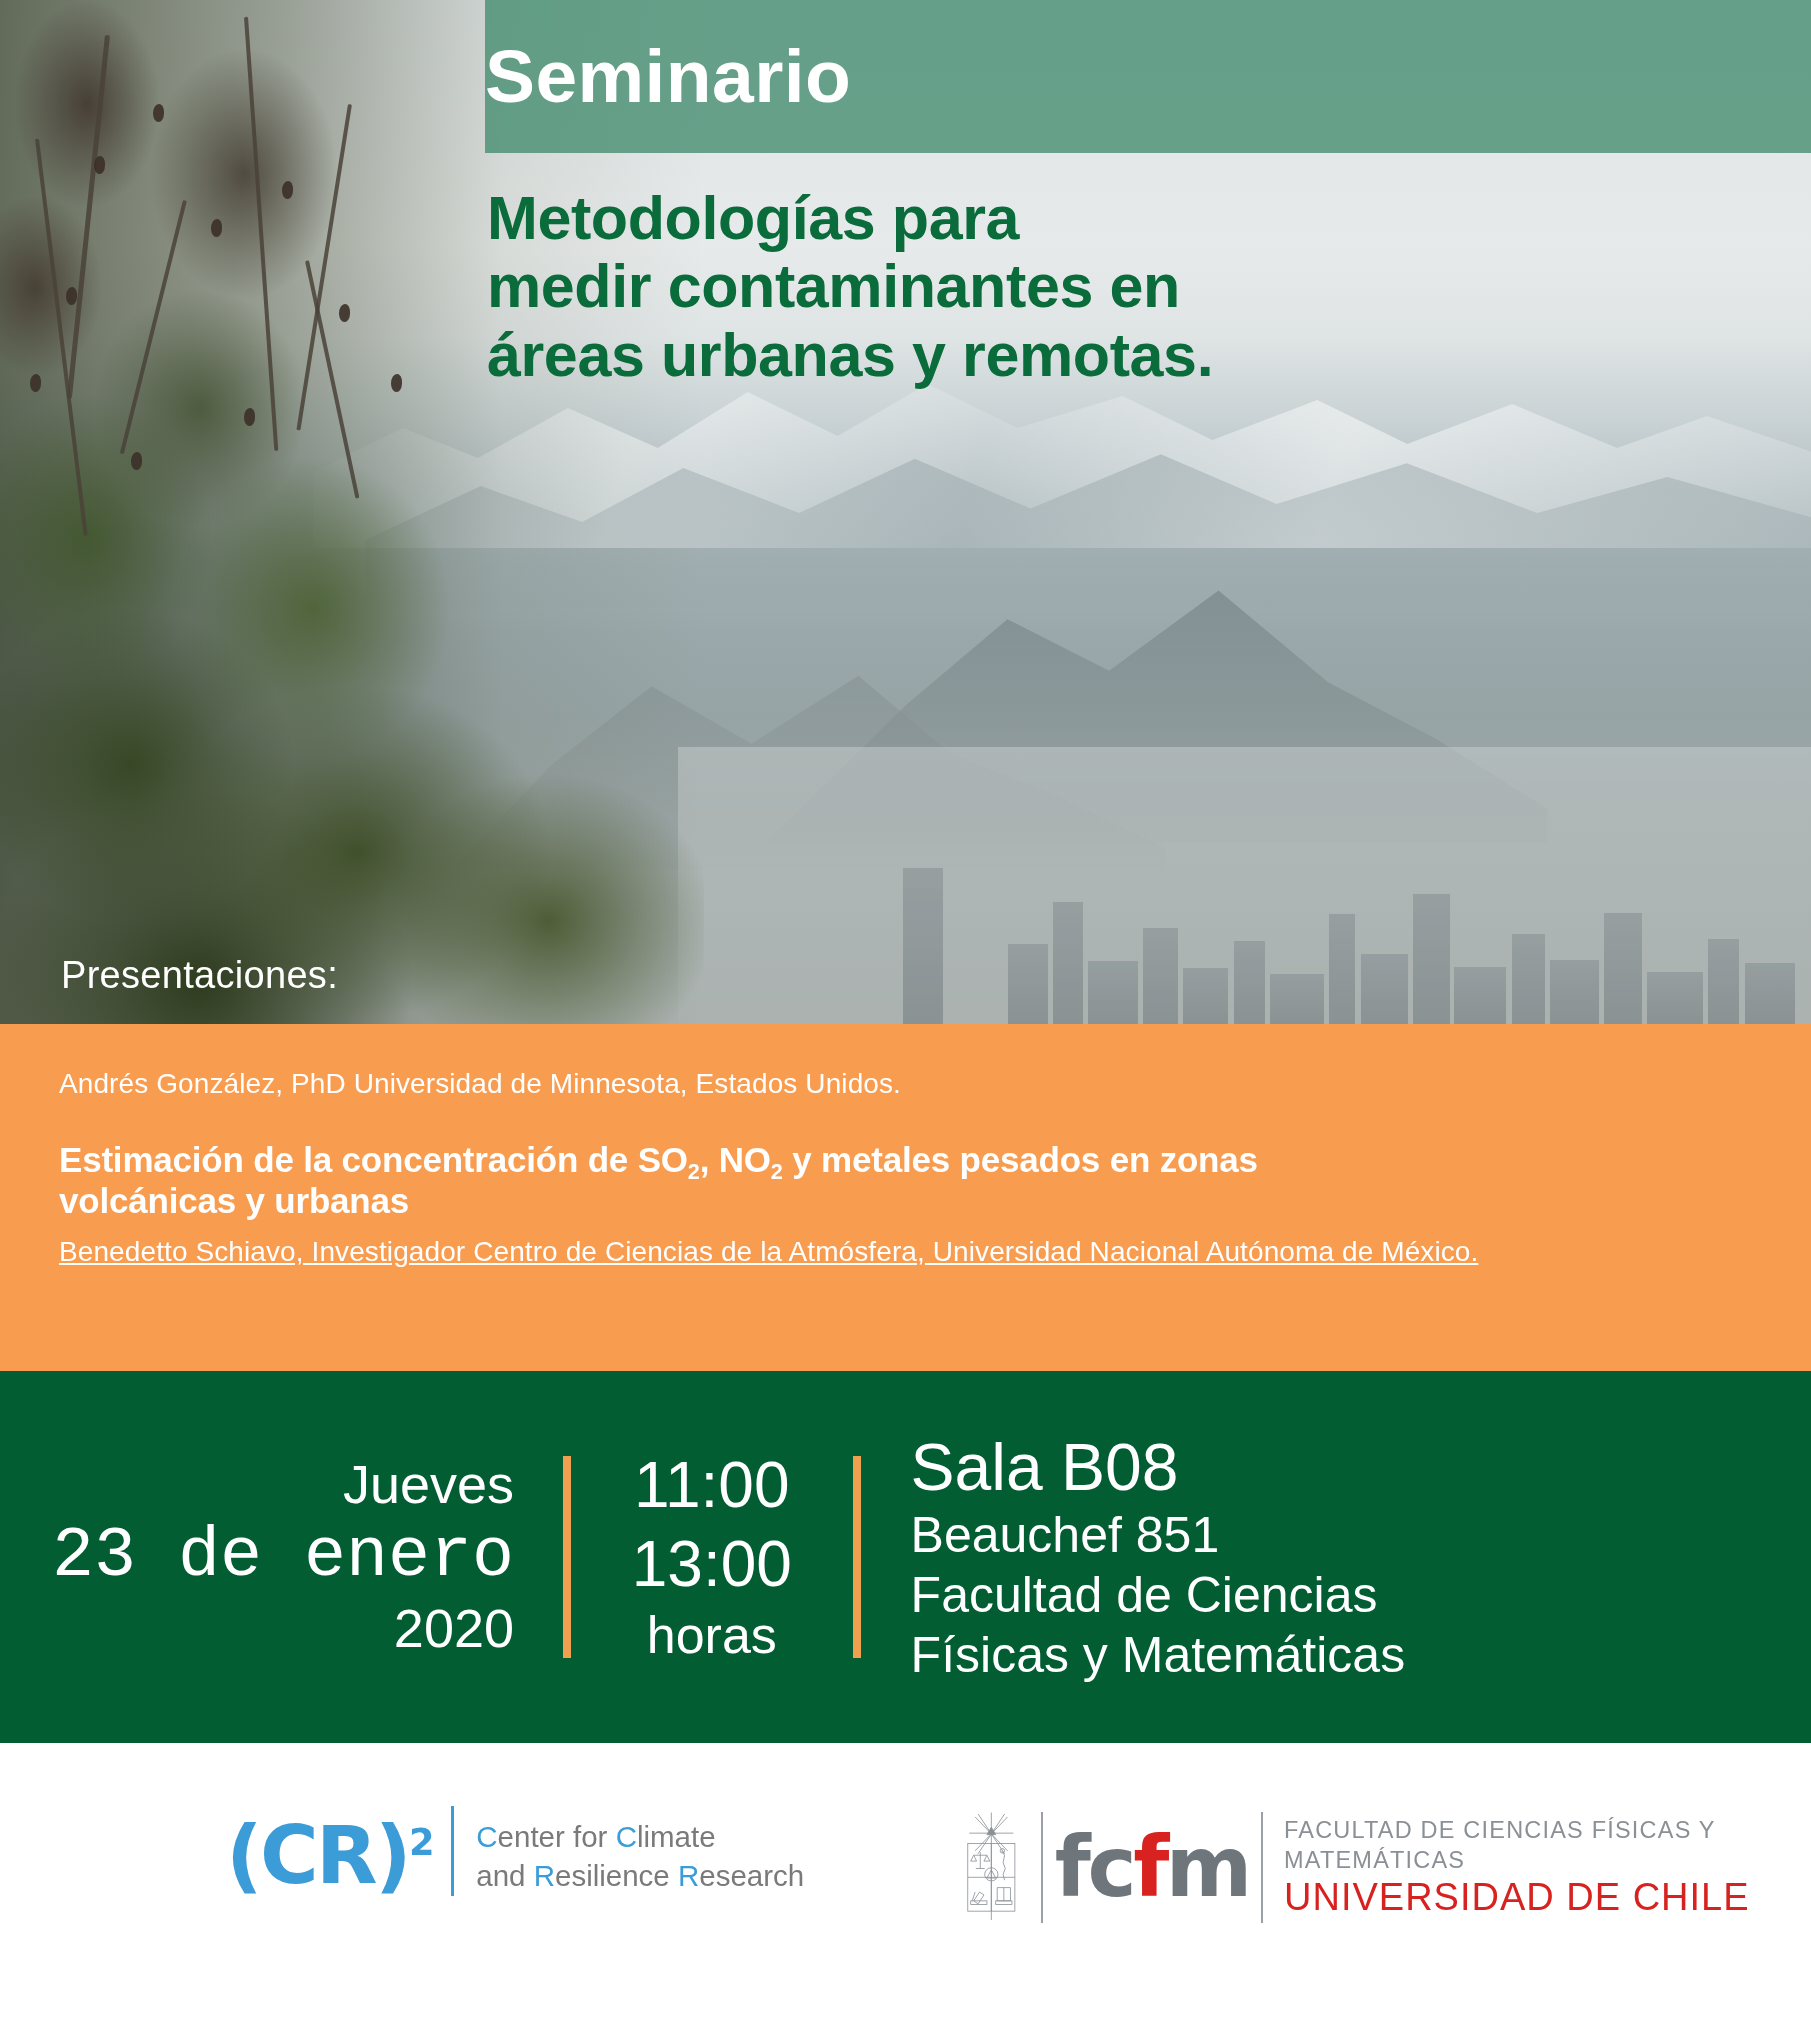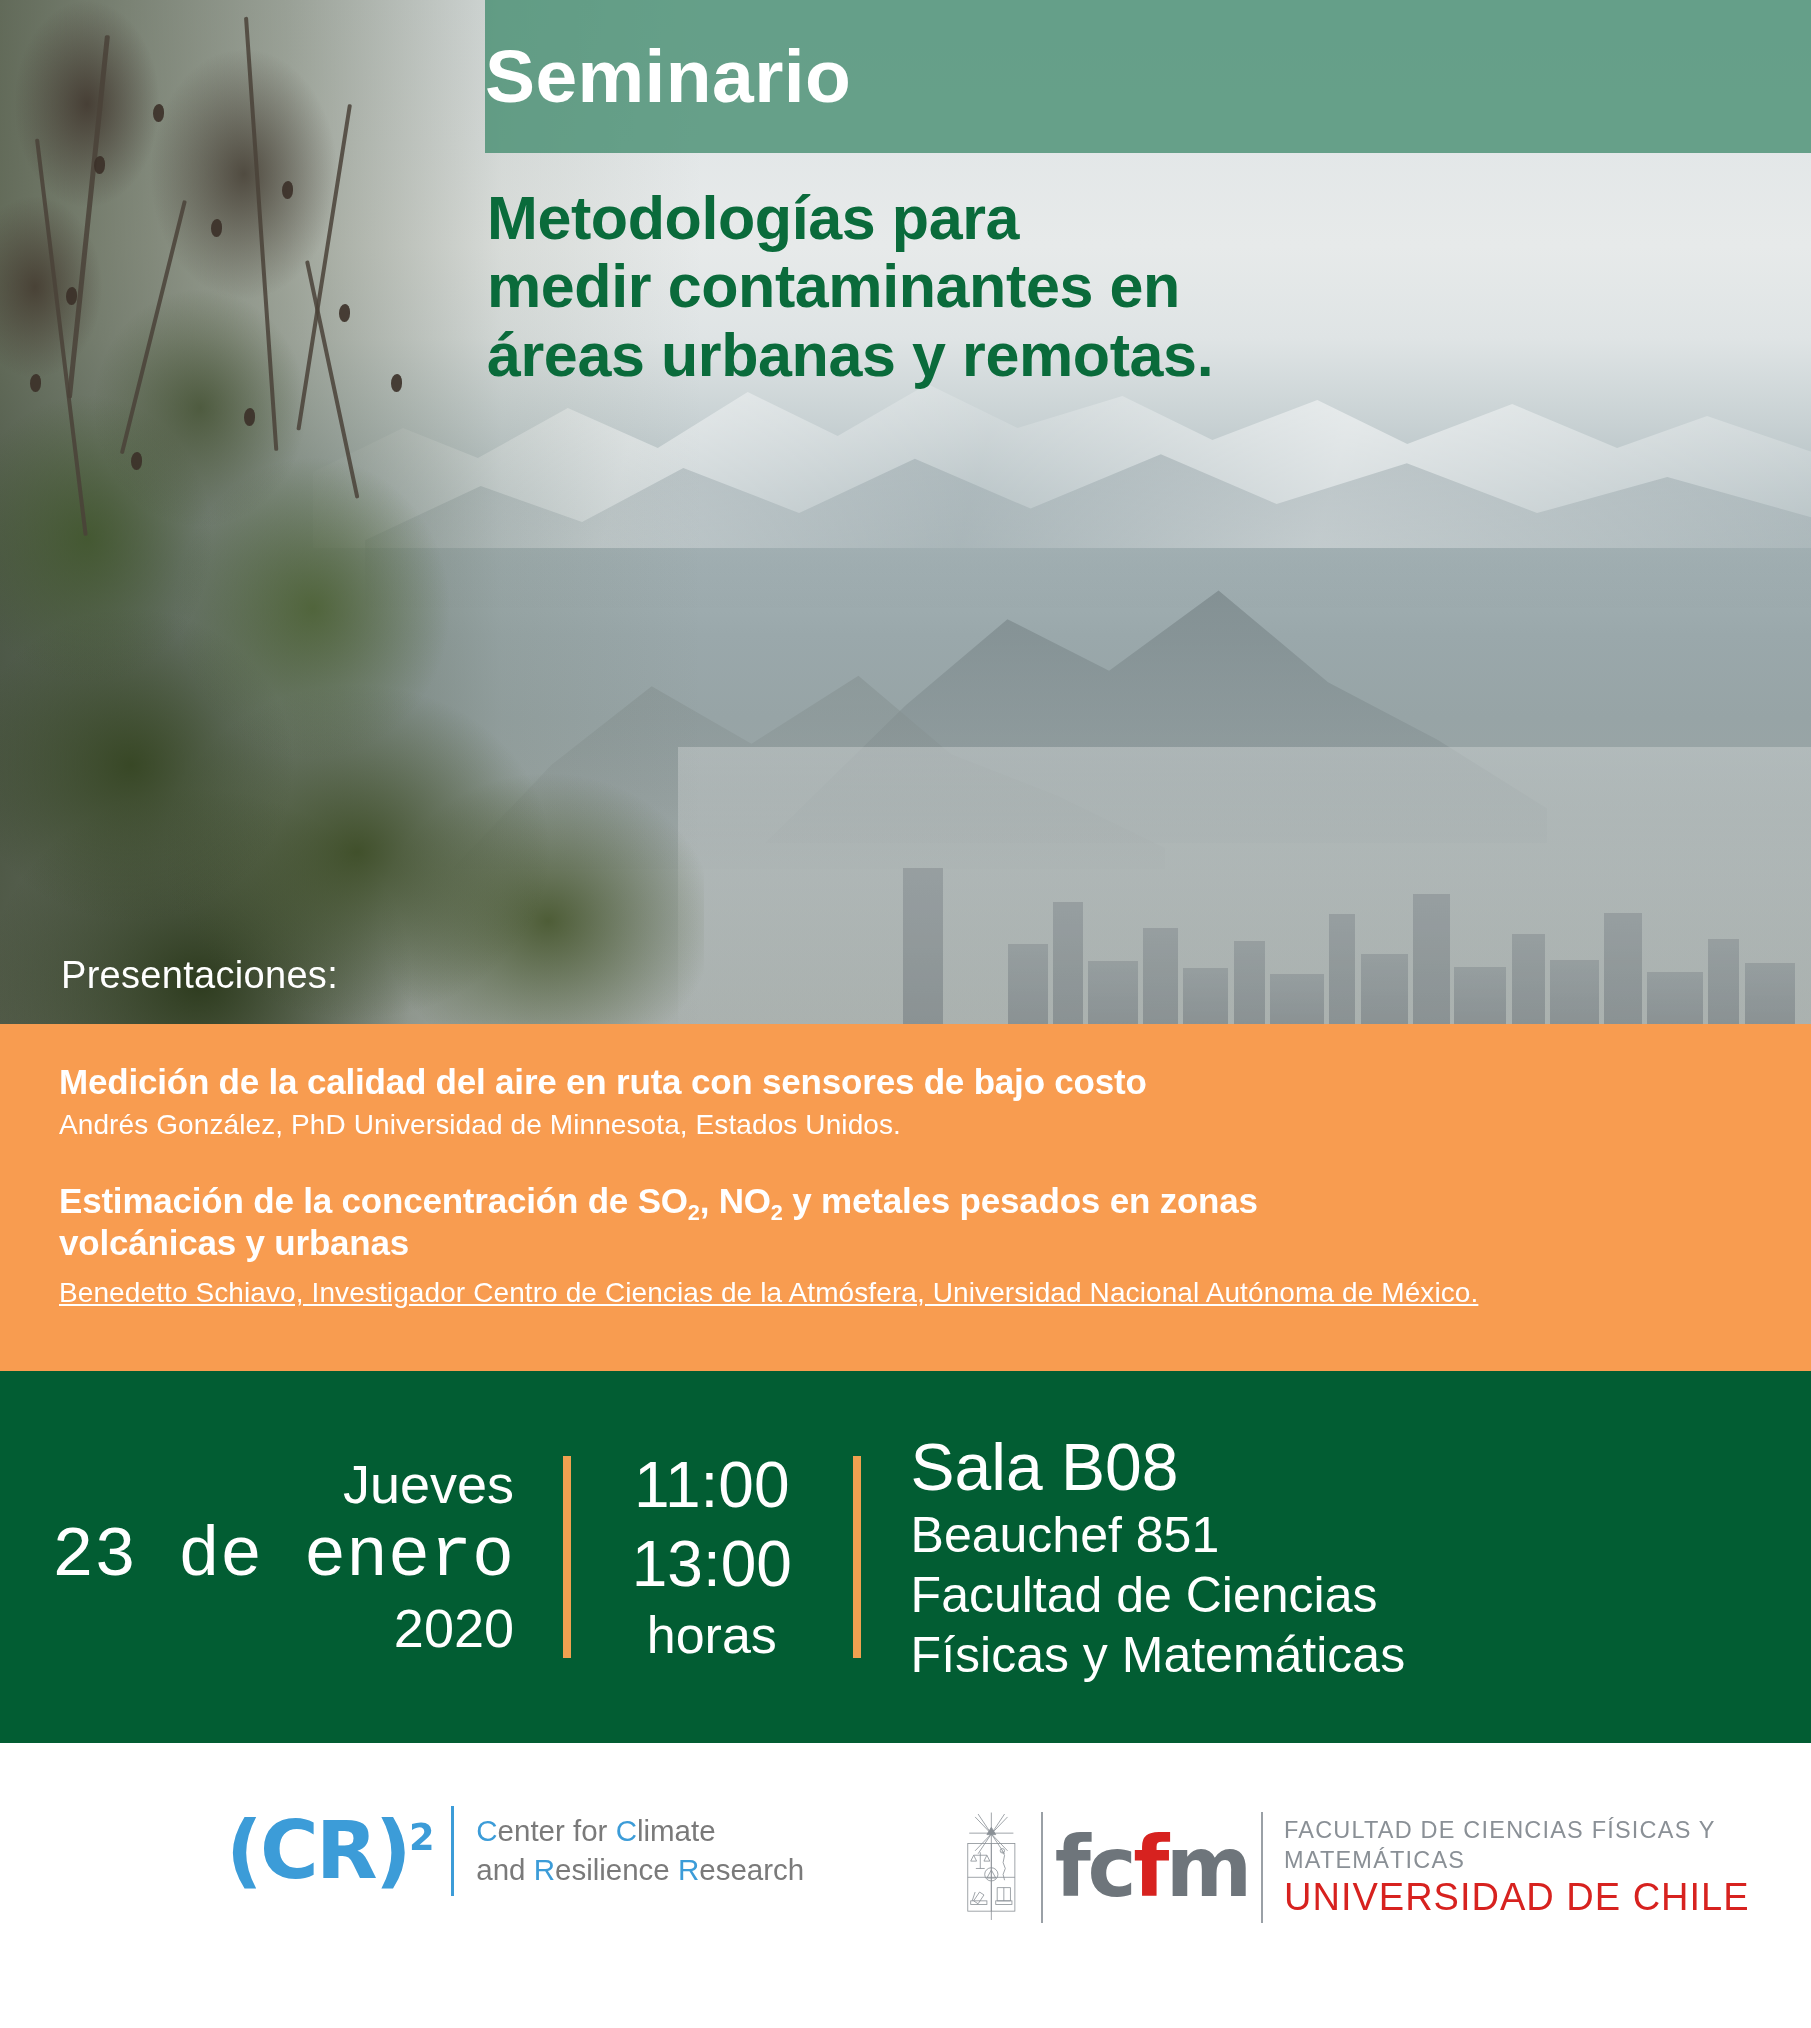--- a/index.html
+++ b/index.html
@@ -147,21 +147,21 @@
     flex:1; color:#ffffff; padding-left:50px;
   }
   .col-place .p-room { font-size:66px; font-weight:400; line-height:1.16; }
   .col-place .p-line { font-size:50px; font-weight:300; line-height:1.20; }
 
   
   .footer {
     position:absolute; left:0; top:1743px; width:1812px; height:285px;
     background:#ffffff; display:flex; align-items:center;
   }
-  .logo-cr2 { position:absolute; left:226px; top:1806px; display:flex; align-items:center; }
+  .logo-cr2 { position:absolute; left:226px; top:1806px; display:flex; align-items:flex-end; }
   .cr2-mark { font-size:80px; font-weight:bold; color:#3c9cd8; letter-spacing:-2.6px; line-height:1; font-family:"DejaVu Sans", sans-serif; }
   .cr2-mark sup { font-size:.46em; vertical-align:super; }
   .cr2-rule { width:2.6px; height:90px; background:#3c9cd8; margin:0 22.6px 0 19px; }
   .cr2-words { font-size:29.5px; line-height:1.32; color:#7a7a7a; }
   .cr2-words .b { color:#3c9cd8; }
 
   .logo-fcfm { position:absolute; left:956px; top:1801px; display:flex; align-items:center; }
   .crest { width:83px; height:132px; margin-right:14px; }
   .fcfm-rule { width:2.6px; height:111px; background:#9aa0a6; }
   .fcfm-word { font-size:83px; font-weight:bold; color:#6e757b; letter-spacing:-3.5px; line-height:1; margin:0 12px; font-family:"DejaVu Sans", sans-serif; }
@@ -231,21 +231,20 @@
     <span class="tl">Metodologías para</span>
     <span class="tl">medir contaminantes en</span>
     <span class="tl">áreas urbanas y remotas.</span>
   </div>
 
   <div class="presentaciones">Presentaciones:</div>
 
   <div class="orange-band">
 
     <div class="talk talk-1">
-      <div class="talk-title">Medición de la calidad del aire en ruta con sensores de bajo costo</div>
       <div class="talk-author">Andrés González, PhD Universidad de Minnesota, Estados Unidos.</div>
     </div>
 
     <div class="talk talk-2">
       <div class="talk-title">
         <span>Estimación de la concentración de SO</span><sub>2</sub><span>, NO</span><sub>2</sub><span> y metales pesados en zonas</span><br><span>volcánicas y urbanas</span>
       </div>
       <div class="talk-author">Benedetto Schiavo, Investigador Centro de Ciencias de la Atmósfera, Universidad Nacional Autónoma de México.</div>
     </div>
 

